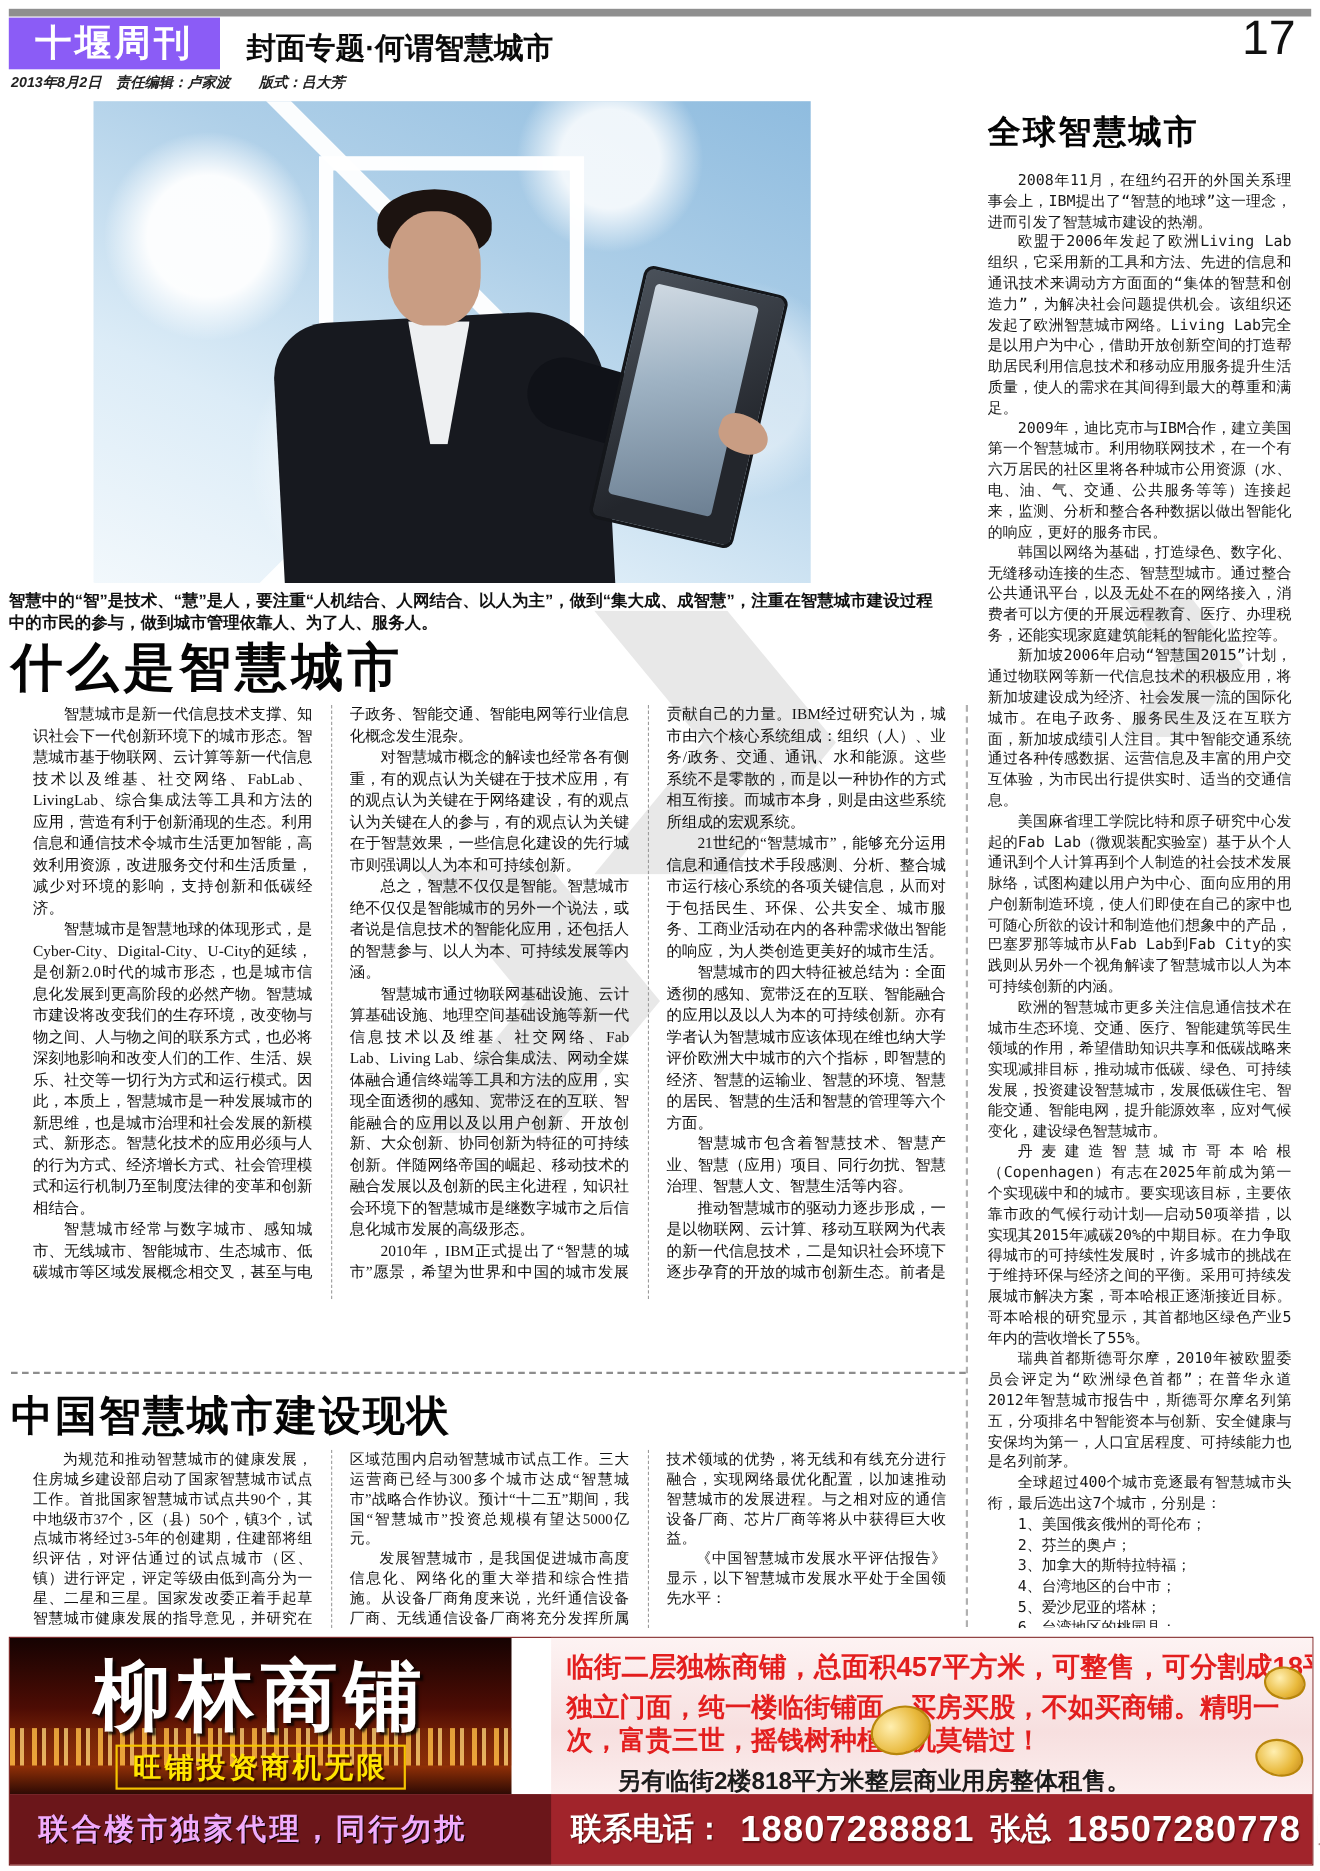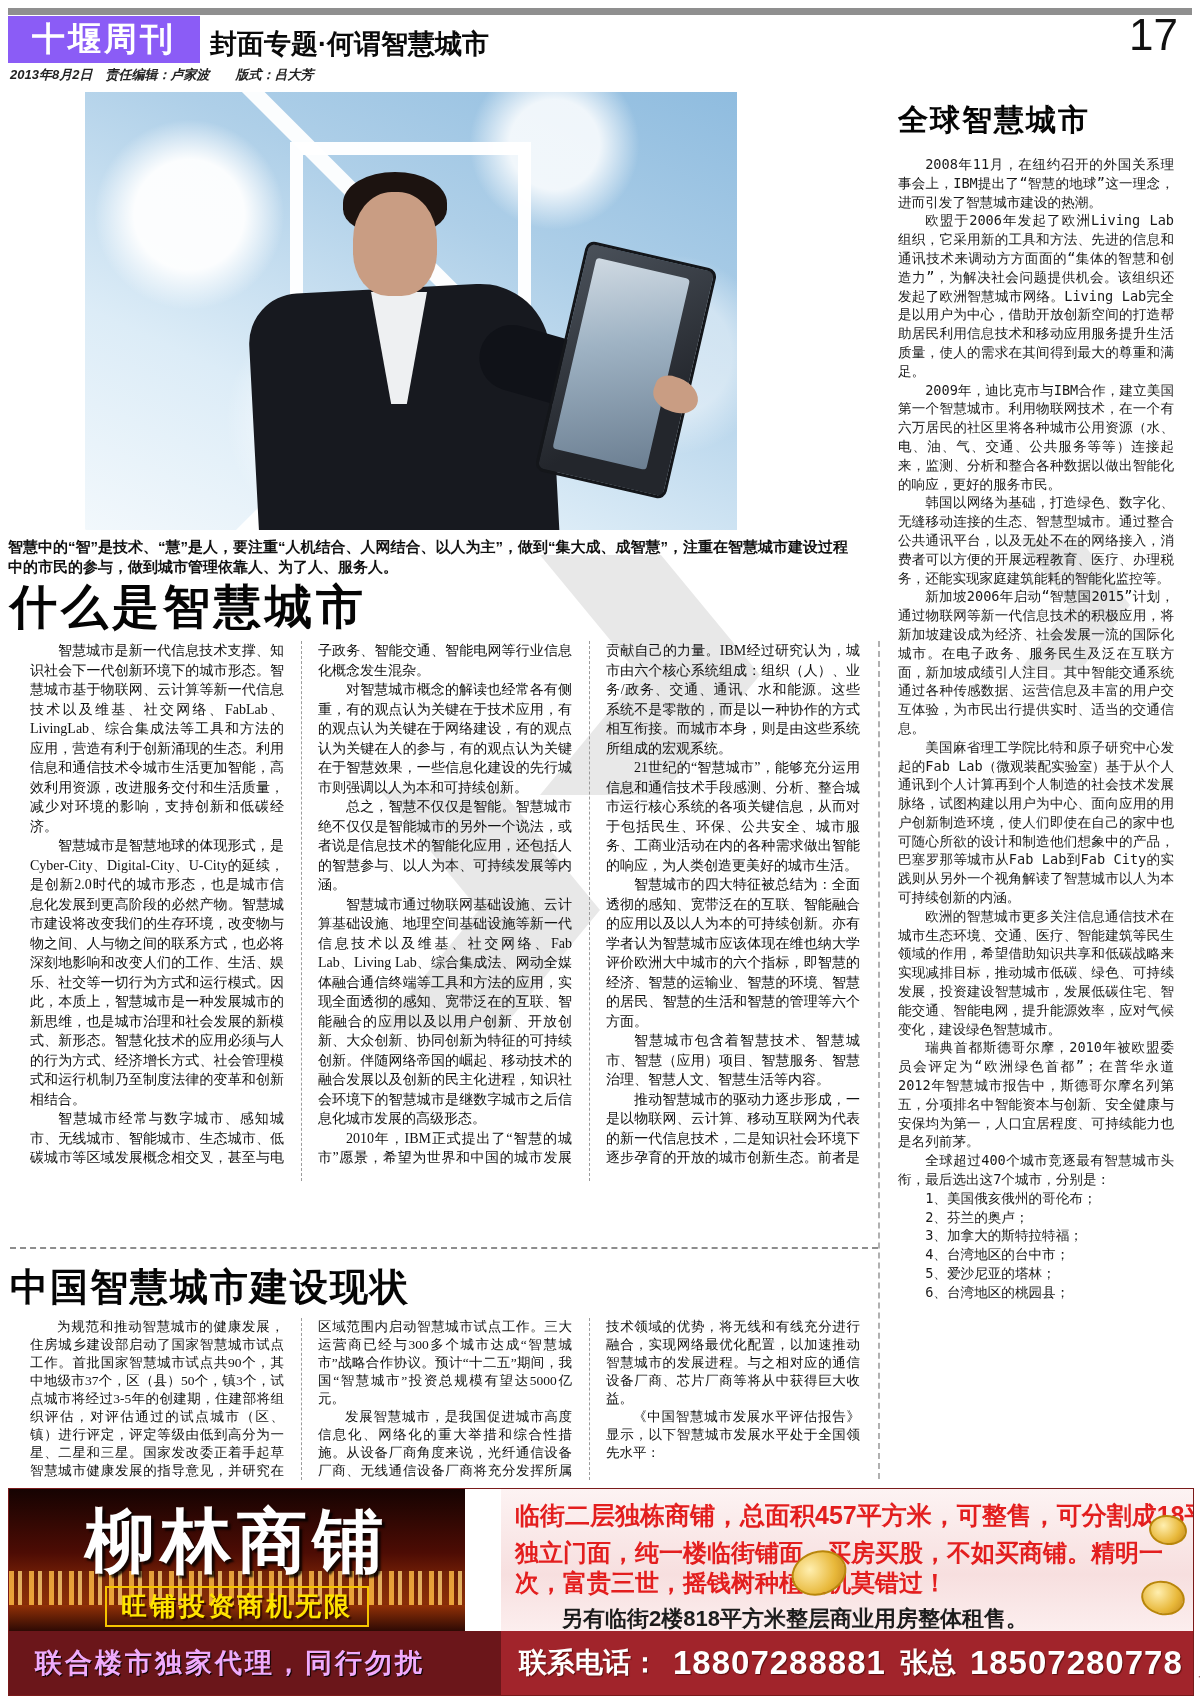--- a/index.html
+++ b/index.html
@@ -5,21 +5,21 @@
   html,body{margin:0;padding:0;background:#e9e9e9;}
   .page{position:relative;width:1200px;height:1701px;margin:0 auto;background:#ffffff;
         overflow:hidden;font-family:"Liberation Sans",sans-serif;color:#111;}
 
   
   .topbar{position:absolute;left:8px;top:8px;width:1184px;height:7px;background:#8f8f8f;}
   .masthead{position:absolute;left:8px;top:16px;width:192px;height:47px;background:#8b5cf6;
             display:flex;align-items:center;justify-content:center;}
   .masthead span{color:#fff;font-size:33px;font-weight:900;letter-spacing:3px;
                  font-family:"Liberation Serif",serif;}
-  .section-title{position:absolute;left:210px;top:26px;font-size:27px;font-weight:900;color:#0a0a0a;}
+  .section-title{position:absolute;left:224px;top:26px;font-size:27px;font-weight:900;color:#0a0a0a;}
   .page-number{position:absolute;right:22px;top:10px;font-size:44px;font-weight:500;color:#111;}
   .dateline{position:absolute;left:10px;top:66px;font-size:13px;font-weight:700;font-style:italic;color:#222;}
 
   
   .photo{position:absolute;left:85px;top:92px;width:652px;height:438px;overflow:hidden;
      background:
        radial-gradient(circle at 16% 28%, rgba(255,255,255,.95) 0 55px, rgba(255,255,255,0) 95px),
        radial-gradient(circle at 72% 12%, rgba(255,255,255,.85) 0 45px, rgba(255,255,255,0) 85px),
        radial-gradient(circle at 40% 75%, rgba(255,255,255,.55) 0 70px, rgba(255,255,255,0) 120px),
        radial-gradient(circle at 90% 60%, rgba(255,255,255,.45) 0 60px, rgba(255,255,255,0) 100px),
@@ -153,37 +153,38 @@
   <div class="main-cols">
       <p class="para">智慧城市是新一代信息技术支撑、知识社会下一代创新环境下的城市形态。智慧城市基于物联网、云计算等新一代信息技术以及维基、社交网络、FabLab、LivingLab、综合集成法等工具和方法的应用，营造有利于创新涌现的生态。利用信息和通信技术令城市生活更加智能，高效利用资源，改进服务交付和生活质量，减少对环境的影响，支持创新和低碳经济。</p>
       <p class="para">智慧城市是智慧地球的体现形式，是Cyber-City、Digital-City、U-City的延续，是创新2.0时代的城市形态，也是城市信息化发展到更高阶段的必然产物。智慧城市建设将改变我们的生存环境，改变物与物之间、人与物之间的联系方式，也必将深刻地影响和改变人们的工作、生活、娱乐、社交等一切行为方式和运行模式。因此，本质上，智慧城市是一种发展城市的新思维，也是城市治理和社会发展的新模式、新形态。智慧化技术的应用必须与人的行为方式、经济增长方式、社会管理模式和运行机制乃至制度法律的变革和创新相结合。</p>
       <p class="para">智慧城市经常与数字城市、感知城市、无线城市、智能城市、生态城市、低碳城市等区域发展概念相交叉，甚至与电子政务、智能交通、智能电网等行业信息化概念发生混杂。</p>
       <p class="para">对智慧城市概念的解读也经常各有侧重，有的观点认为关键在于技术应用，有的观点认为关键在于网络建设，有的观点认为关键在人的参与，有的观点认为关键在于智慧效果，一些信息化建设的先行城市则强调以人为本和可持续创新。</p>
       <p class="para">总之，智慧不仅仅是智能。智慧城市绝不仅仅是智能城市的另外一个说法，或者说是信息技术的智能化应用，还包括人的智慧参与、以人为本、可持续发展等内涵。</p>
       <p class="para">智慧城市通过物联网基础设施、云计算基础设施、地理空间基础设施等新一代信息技术以及维基、社交网络、Fab Lab、Living Lab、综合集成法、网动全媒体融合通信终端等工具和方法的应用，实现全面透彻的感知、宽带泛在的互联、智能融合的应用以及以用户创新、开放创新、大众创新、协同创新为特征的可持续创新。伴随网络帝国的崛起、移动技术的融合发展以及创新的民主化进程，知识社会环境下的智慧城市是继数字城市之后信息化城市发展的高级形态。</p>
       <p class="para">2010年，IBM正式提出了“智慧的城市”愿景，希望为世界和中国的城市发展贡献自己的力量。IBM经过研究认为，城市由六个核心系统组成：组织（人）、业务/政务、交通、通讯、水和能源。这些系统不是零散的，而是以一种协作的方式相互衔接。而城市本身，则是由这些系统所组成的宏观系统。</p>
       <p class="para">21世纪的“智慧城市”，能够充分运用信息和通信技术手段感测、分析、整合城市运行核心系统的各项关键信息，从而对于包括民生、环保、公共安全、城市服务、工商业活动在内的各种需求做出智能的响应，为人类创造更美好的城市生活。</p>
       <p class="para">智慧城市的四大特征被总结为：全面透彻的感知、宽带泛在的互联、智能融合的应用以及以人为本的可持续创新。亦有学者认为智慧城市应该体现在维也纳大学评价欧洲大中城市的六个指标，即智慧的经济、智慧的运输业、智慧的环境、智慧的居民、智慧的生活和智慧的管理等六个方面。</p>
-      <p class="para">智慧城市包含着智慧技术、智慧城市、智慧（应用）项目、智慧服务、智慧治理、智慧人文、智慧生活等内容。</p>
+      <p class="para">智慧城市包含着智慧技术、智慧产业、智慧（应用）项目、同行勿扰、智慧治理、智慧人文、智慧生活等内容。</p>
       <p class="para">推动智慧城市的驱动力逐步形成，一是以物联网、云计算、移动互联网为代表的新一代信息技术，二是知识社会环境下逐步孕育的开放的城市创新生态。前者是技术创新层面的技术因素，后者是社会创新层面的社会经济因素。由此可以看出创新在智慧城市发展中的驱动作用。</p>
     </div>
 
   <div class="h-divider"></div>
   <div class="v-divider"></div>
 
   <div class="sidebar">
     <h2 class="sidebar-headline">全球智慧城市</h2>
     <div class="sidebar-body">
         <p class="para">2008年11月，在纽约召开的外国关系理事会上，IBM提出了“智慧的地球”这一理念，进而引发了智慧城市建设的热潮。</p>
         <p class="para">欧盟于2006年发起了欧洲Living Lab组织，它采用新的工具和方法、先进的信息和通讯技术来调动方方面面的“集体的智慧和创造力”，为解决社会问题提供机会。该组织还发起了欧洲智慧城市网络。Living Lab完全是以用户为中心，借助开放创新空间的打造帮助居民利用信息技术和移动应用服务提升生活质量，使人的需求在其间得到最大的尊重和满足。</p>
         <p class="para">2009年，迪比克市与IBM合作，建立美国第一个智慧城市。利用物联网技术，在一个有六万居民的社区里将各种城市公用资源（水、电、油、气、交通、公共服务等等）连接起来，监测、分析和整合各种数据以做出智能化的响应，更好的服务市民。</p>
         <p class="para">韩国以网络为基础，打造绿色、数字化、无缝移动连接的生态、智慧型城市。通过整合公共通讯平台，以及无处不在的网络接入，消费者可以方便的开展远程教育、医疗、办理税务，还能实现家庭建筑能耗的智能化监控等。</p>
         <p class="para">新加坡2006年启动“智慧国2015”计划，通过物联网等新一代信息技术的积极应用，将新加坡建设成为经济、社会发展一流的国际化城市。在电子政务、服务民生及泛在互联方面，新加坡成绩引人注目。其中智能交通系统通过各种传感数据、运营信息及丰富的用户交互体验，为市民出行提供实时、适当的交通信息。</p>
         <p class="para">美国麻省理工学院比特和原子研究中心发起的Fab Lab（微观装配实验室）基于从个人通讯到个人计算再到个人制造的社会技术发展脉络，试图构建以用户为中心、面向应用的用户创新制造环境，使人们即使在自己的家中也可随心所欲的设计和制造他们想象中的产品，巴塞罗那等城市从Fab Lab到Fab City的实践则从另外一个视角解读了智慧城市以人为本可持续创新的内涵。</p>
         <p class="para">欧洲的智慧城市更多关注信息通信技术在城市生态环境、交通、医疗、智能建筑等民生领域的作用，希望借助知识共享和低碳战略来实现减排目标，推动城市低碳、绿色、可持续发展，投资建设智慧城市，发展低碳住宅、智能交通、智能电网，提升能源效率，应对气候变化，建设绿色智慧城市。</p>
+        <p class="para">丹麦建造智慧城市哥本哈根（Copenhagen）有志在2025年前成为第一个实现碳中和的城市。要实现该目标，主要依靠市政的气候行动计划——启动50项举措，以实现其2015年减碳20%的中期目标。在力争取得城市的可持续性发展时，许多城市的挑战在于维持环保与经济之间的平衡。采用可持续发展城市解决方案，哥本哈根正逐渐接近目标。哥本哈根的研究显示，其首都地区绿色产业5年内的营收增长了55%。</p>
         <p class="para">瑞典首都斯德哥尔摩，2010年被欧盟委员会评定为“欧洲绿色首都”；在普华永道2012年智慧城市报告中，斯德哥尔摩名列第五，分项排名中智能资本与创新、安全健康与安保均为第一，人口宜居程度、可持续能力也是名列前茅。</p>
         <p class="para">全球超过400个城市竞逐最有智慧城市头衔，最后选出这7个城市，分别是：</p>
       </div>
     <div class="sidebar-body">
         <p class="para">1、美国俄亥俄州的哥伦布；</p>
         <p class="para">2、芬兰的奥卢；</p>
         <p class="para">3、加拿大的斯特拉特福；</p>
         <p class="para">4、台湾地区的台中市；</p>
         <p class="para">5、爱沙尼亚的塔林；</p>
         <p class="para">6、台湾地区的桃园县；</p>

